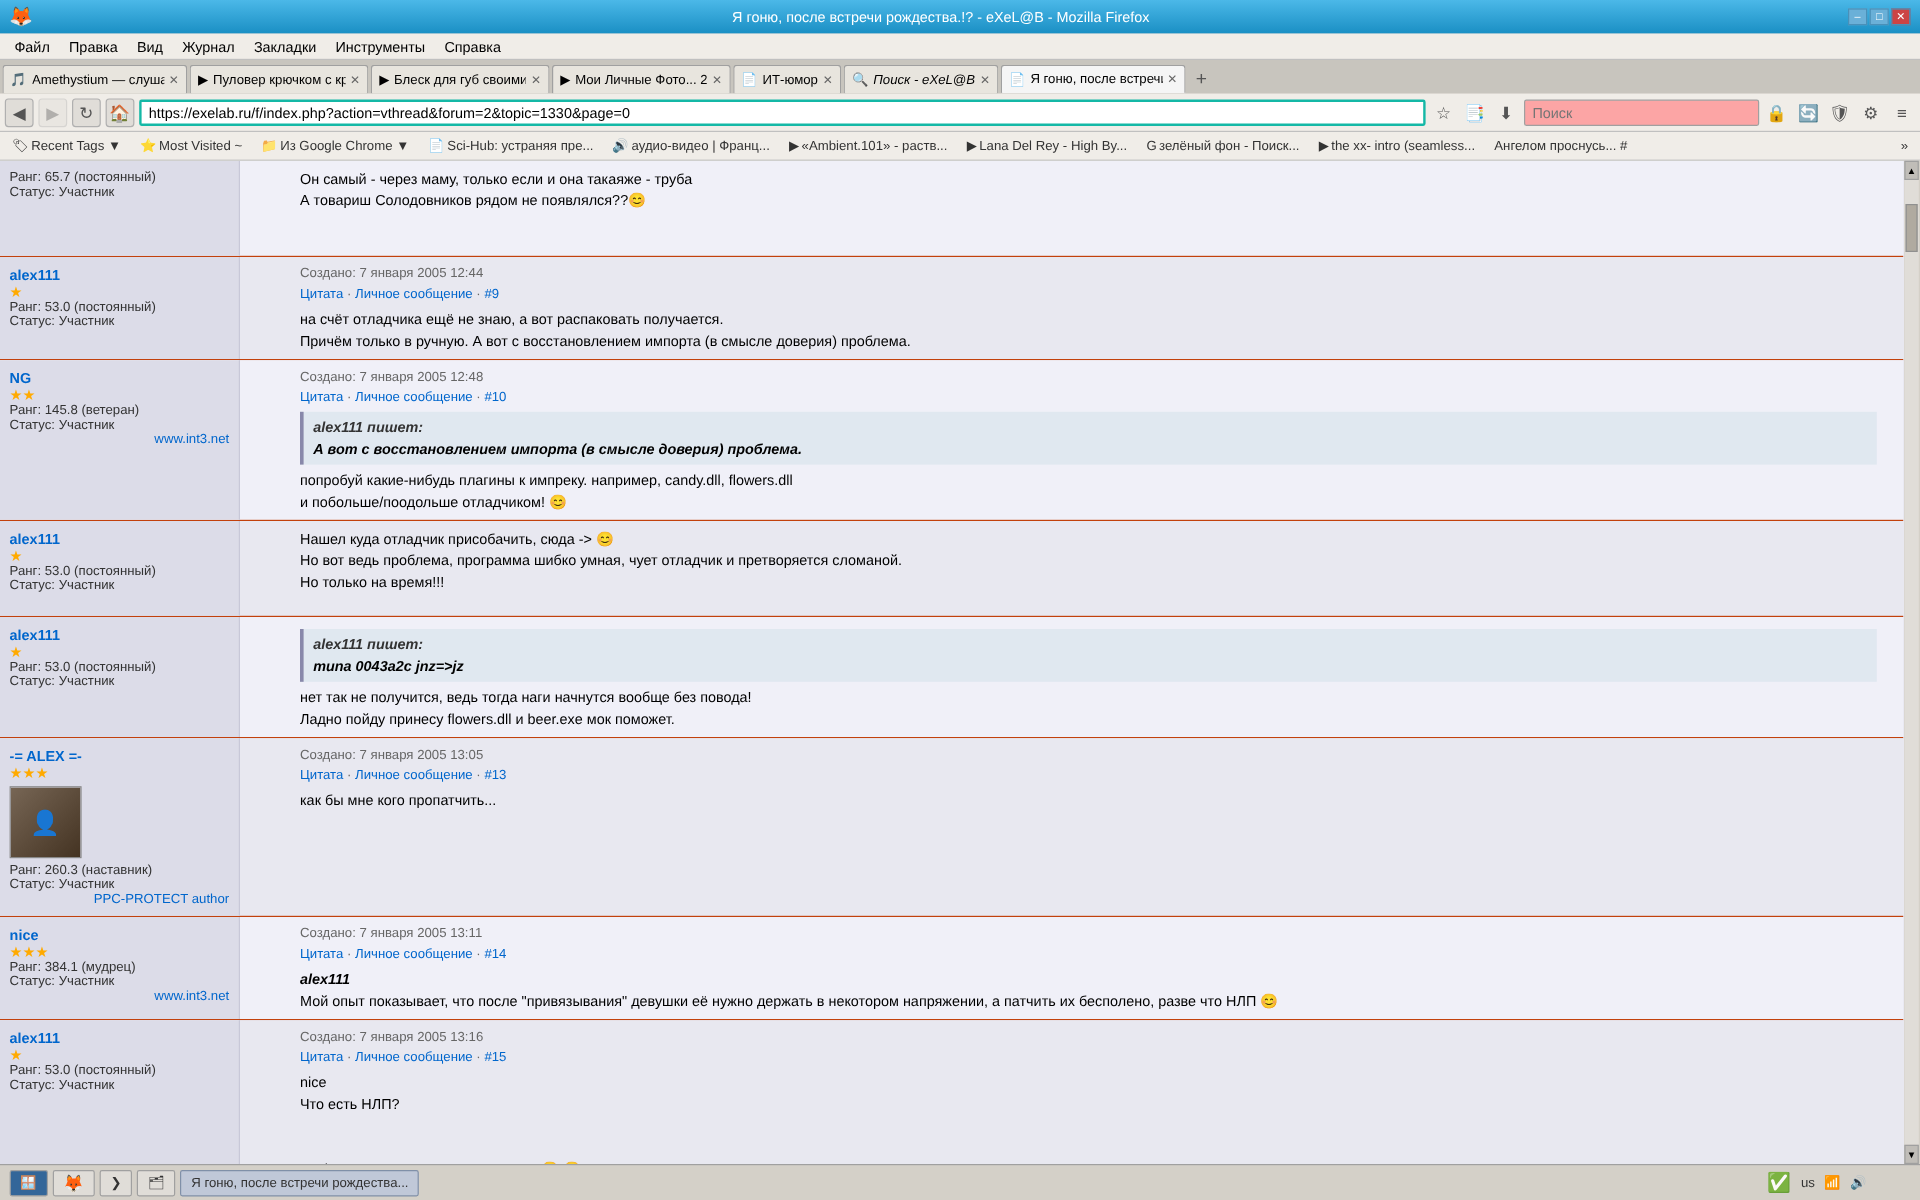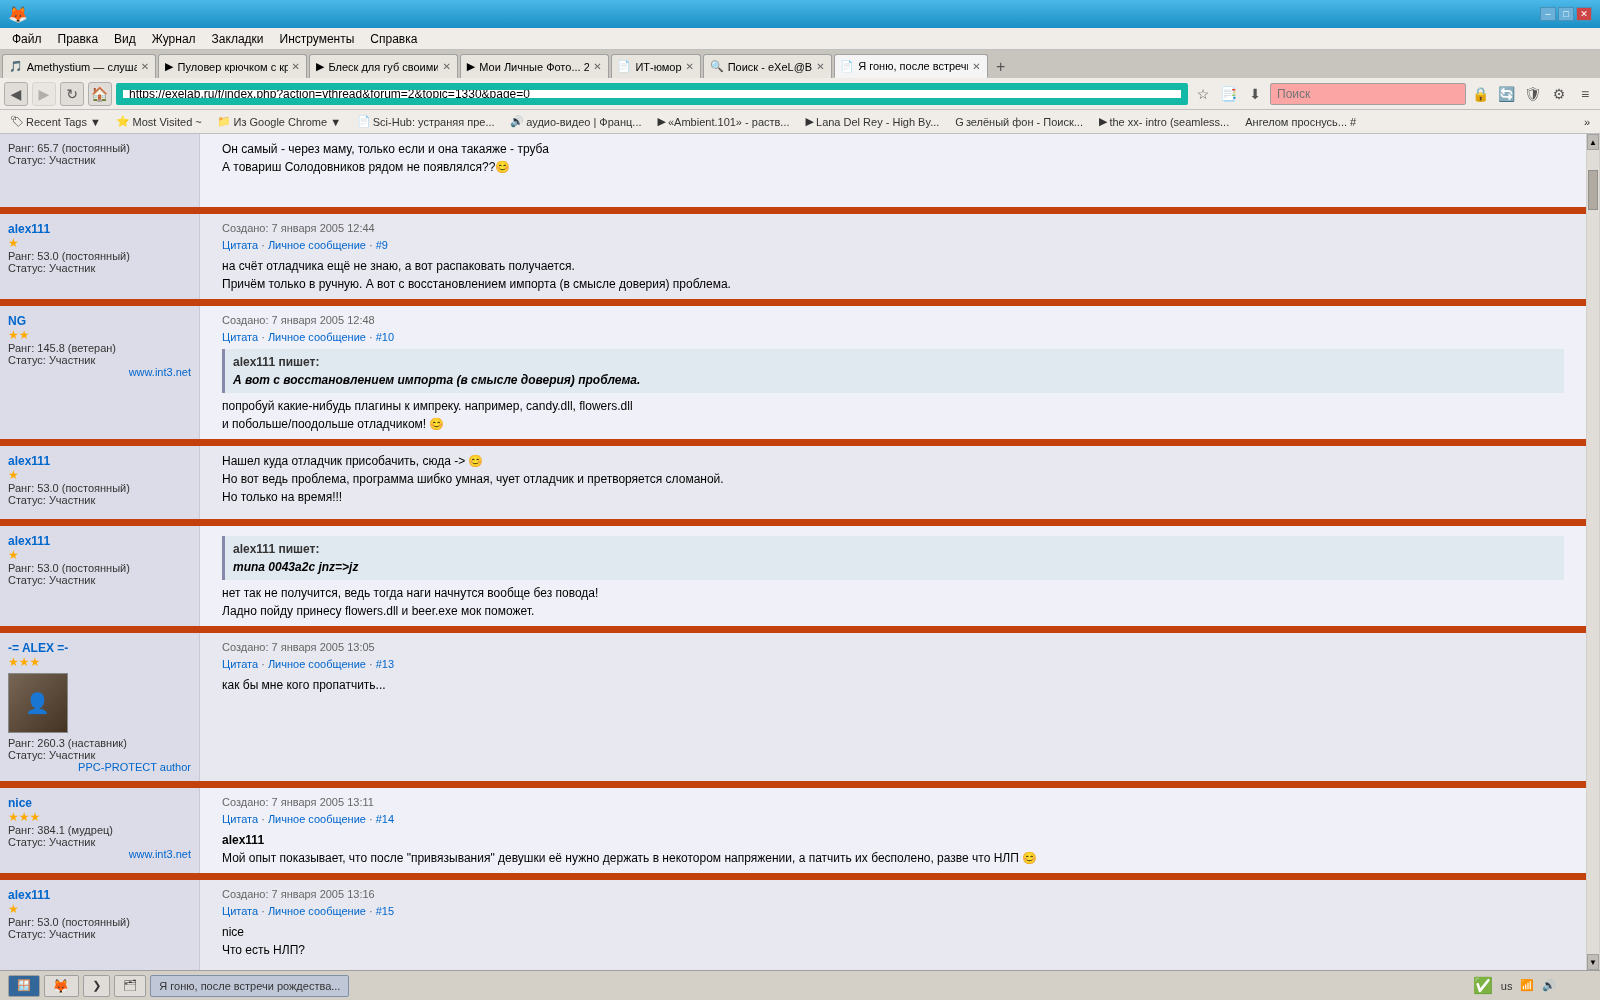--- a/index.html
+++ b/index.html
@@ -84,21 +84,21 @@
       border-radius: 3px;
       cursor: pointer;
       display: flex; align-items: center; justify-content: center;
       font-size: 14px;
       color: #555;
     }
     .nav-btn:disabled { opacity: 0.4; }
     .url-bar {
       flex: 1;
       height: 22px;
-      border: 7px solid #14b8a6;
+      border: 2px solid #14b8a6;
       border-radius: 2px;
       padding: 0 6px;
       font-size: 12px;
       background: white;
     }
     .search-bar {
       width: 196px;
       height: 22px;
       border: 1px solid #a0a0a0;
       border-radius: 2px;
@@ -145,22 +145,23 @@
     .forum-wrapper {
       flex: 1;
       background: #e8e8f0;
       overflow-y: auto;
       overflow-x: hidden;
     }
 
     .post-row {
       display: flex;
       background: #f0f0f8;
-      border-bottom: 7px solid #c2410c;
+      border-bottom: 1px solid #c2410c;
       min-height: 80px;
+      gap: 28px;
     }
     .post-row:nth-child(even) { background: #e8e8f0; }
 
     .post-user {
       width: 200px;
       flex-shrink: 0;
       padding: 8px;
       background: #dcdce8;
       border-right: 1px solid #c8c8d8;
       font-size: 11px;
@@ -193,21 +194,21 @@
     .post-text { color: #000; font-size: 12px; }
     .quote-block {
       background: #e0e8f0;
       border-left: 3px solid #8888aa;
       padding: 4px 8px;
       margin: 4px 0;
       font-style: italic;
       font-size: 12px;
     }
     .quote-author { font-weight: bold; color: #333; font-style: normal; }
-    .bold-text { font-weight: bold; }
+    .bold-text { font-weight: bold; font-style: italic; }
     .italic-text { font-style: italic; }
 
     
     .scrollbar {
       width: 14px;
       background: #d4d0c8;
       display: flex;
       flex-direction: column;
       align-items: center;
     }
@@ -243,20 +244,21 @@
     .clock { font-size: 11px; font-weight: bold; margin-top: 39px; }
     .green-check { color: #00aa00; font-size: 16px; }
   </style>
 </head>
 <body>
 
 <div class="title-bar">
   <div class="title-bar-left">
     <span style="font-size:16px;">🦊</span>
   </div>
+  <div class="title-bar-title">Я гоню, после встречи рождества.!? - eXeL@B - Mozilla Firefox</div>
   <div class="title-bar-controls">
     <div class="title-btn">–</div>
     <div class="title-btn">□</div>
     <div class="title-btn" style="background:#cc4444;">✕</div>
   </div>
 </div>
 
 <div class="menu-bar">
   <span class="menu-item">Файл</span>
   <span class="menu-item">Правка</span>
@@ -288,21 +290,21 @@
     <span style="max-width:110px;overflow:hidden;">Мои Личные Фото... 2:D</span>
     <span class="tab-close">✕</span>
   </div>
   <div class="tab">
     <span>📄</span>
     <span>ИТ-юмор</span>
     <span class="tab-close">✕</span>
   </div>
   <div class="tab">
     <span>🔍</span>
-    <span style="max-width:110px;overflow:hidden;">Поиск - eXeL@B</span>
+    <span style="max-width:110px;overflow:hidden;font-style:italic;">Поиск - eXeL@B</span>
     <span class="tab-close">✕</span>
   </div>
   <div class="tab active">
     <span>📄</span>
     <span style="max-width:110px;overflow:hidden;">Я гоню, после встречи р...</span>
     <span class="tab-close">✕</span>
   </div>
   <div class="new-tab-btn">+</div>
 </div>
 

